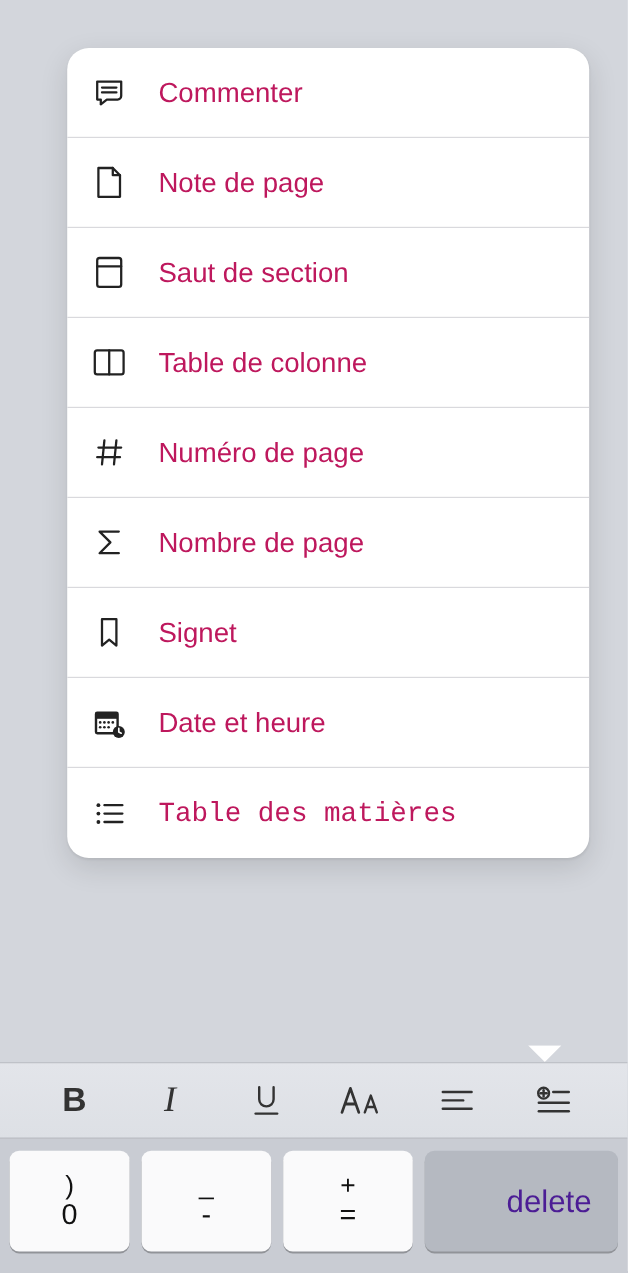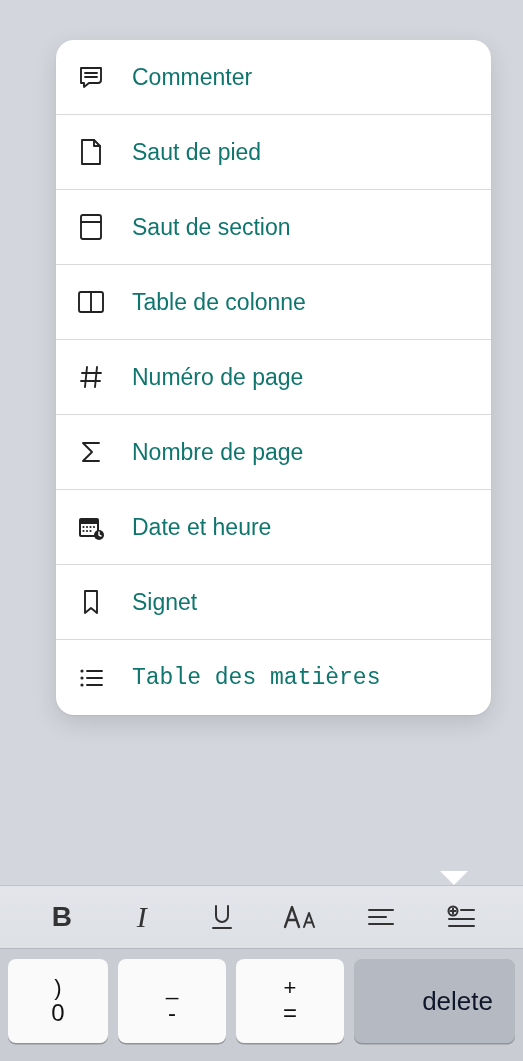--- a/index.html
+++ b/index.html
@@ -53,21 +53,21 @@
     }
     .menu-icon-wrap svg {
       stroke: #222;
       stroke-width: 1.9;
       fill: none;
       stroke-linecap: round;
       stroke-linejoin: round;
     }
     .menu-label {
       font-size: 23px;
-      color: #0f766e;
+      color: #be185d;
       margin-left: 20px;
     }
 
     
     .toolbar {
       position: absolute;
       left: 0;
       right: 0;
       bottom: 112px;
       height: 64px;
@@ -122,21 +122,21 @@
     }
     .key .top { font-size: 22px; }
     .key .bottom { font-size: 24px; }
     .key-0 { width: 100px; }
     .key-1 { width: 108px; }
     .key-2 { width: 108px; }
     .key-del {
       flex: 1;
       background: #b5b9c1;
       font-size: 26px;
-      color: #0f172a;
+      color: #4c1d95;
       align-items: flex-end;
       justify-content: center;
       padding-right: 22px;
     }
   </style>
 </head>
 <body>
 <div class="container">
 
   <div class="popover">
@@ -152,21 +152,21 @@
       <span class="menu-label">Commenter</span>
     </div>
 
     <div class="menu-item">
       <span class="menu-icon-wrap">
         <svg width="26" height="30" viewBox="0 0 26 30">
           <path d="M4 27 V3 h12 l6 6 v18 z"></path>
           <path d="M16 3 v6 h6"></path>
         </svg>
       </span>
-      <span class="menu-label">Saut de pied</span>
+      <span class="menu-label">Note de page</span>
     </div>
 
 
     <div class="menu-item">
       <span class="menu-icon-wrap">
         <svg width="26" height="30" viewBox="0 0 26 30">
           <rect x="3" y="3" width="20" height="24" rx="2"></rect>
           <line x1="3" y1="10" x2="23" y2="10"></line>
         </svg>
       </span>
@@ -195,20 +195,29 @@
       <span class="menu-label">Numéro de page</span>
     </div>
 
     <div class="menu-item">
       <span class="menu-icon-wrap">
         <svg width="24" height="26" viewBox="0 0 24 26">
           <path d="M20 4 H4 l9 9 l-9 9 h16"></path>
         </svg>
       </span>
       <span class="menu-label">Nombre de page</span>
+    </div>
+
+    <div class="menu-item">
+      <span class="menu-icon-wrap">
+        <svg width="22" height="28" viewBox="0 0 22 28">
+          <path d="M5 3 h12 v22 l-6 -5 l-6 5 z"></path>
+        </svg>
+      </span>
+      <span class="menu-label">Signet</span>
     </div>
 
     <div class="menu-item">
       <span class="menu-icon-wrap">
         <svg width="30" height="28" viewBox="0 0 30 28">
           <rect x="3" y="5" width="20" height="19" rx="2" fill="#222" stroke="none"></rect>
           <rect x="5" y="11" width="16" height="11" fill="#fff" stroke="none"></rect>
           <circle cx="23" cy="22" r="5" fill="#222" stroke="none"></circle>
           <path d="M23 19 v3 l2 1" stroke="#fff" stroke-width="1.4"></path>
           <circle cx="7.5" cy="14" r="1.1" fill="#222" stroke="none"></circle>
@@ -216,29 +225,20 @@
           <circle cx="14.5" cy="14" r="1.1" fill="#222" stroke="none"></circle>
           <circle cx="18" cy="14" r="1.1" fill="#222" stroke="none"></circle>
           <circle cx="7.5" cy="18" r="1.1" fill="#222" stroke="none"></circle>
           <circle cx="11" cy="18" r="1.1" fill="#222" stroke="none"></circle>
           <circle cx="14.5" cy="18" r="1.1" fill="#222" stroke="none"></circle>
         </svg>
       </span>
       <span class="menu-label">Date et heure</span>
     </div>
 
-    <div class="menu-item">
-      <span class="menu-icon-wrap">
-        <svg width="22" height="28" viewBox="0 0 22 28">
-          <path d="M5 3 h12 v22 l-6 -5 l-6 5 z"></path>
-        </svg>
-      </span>
-      <span class="menu-label">Signet</span>
-    </div>
-
 
     <div class="menu-item">
       <span class="menu-icon-wrap">
         <svg width="28" height="24" viewBox="0 0 28 24">
           <circle cx="5" cy="5" r="1.6" fill="#222" stroke="none"></circle>
           <circle cx="5" cy="12" r="1.6" fill="#222" stroke="none"></circle>
           <circle cx="5" cy="19" r="1.6" fill="#222" stroke="none"></circle>
           <line x1="10" y1="5" x2="25" y2="5"></line>
           <line x1="10" y1="12" x2="25" y2="12"></line>
           <line x1="10" y1="19" x2="25" y2="19"></line>

